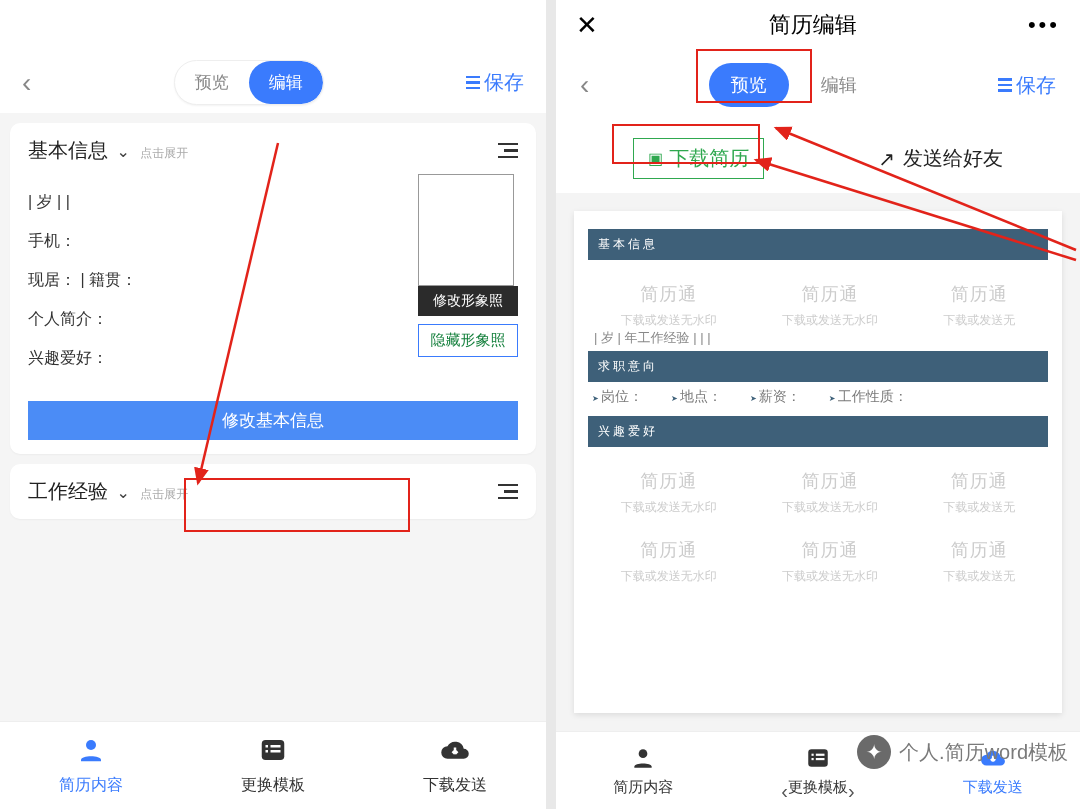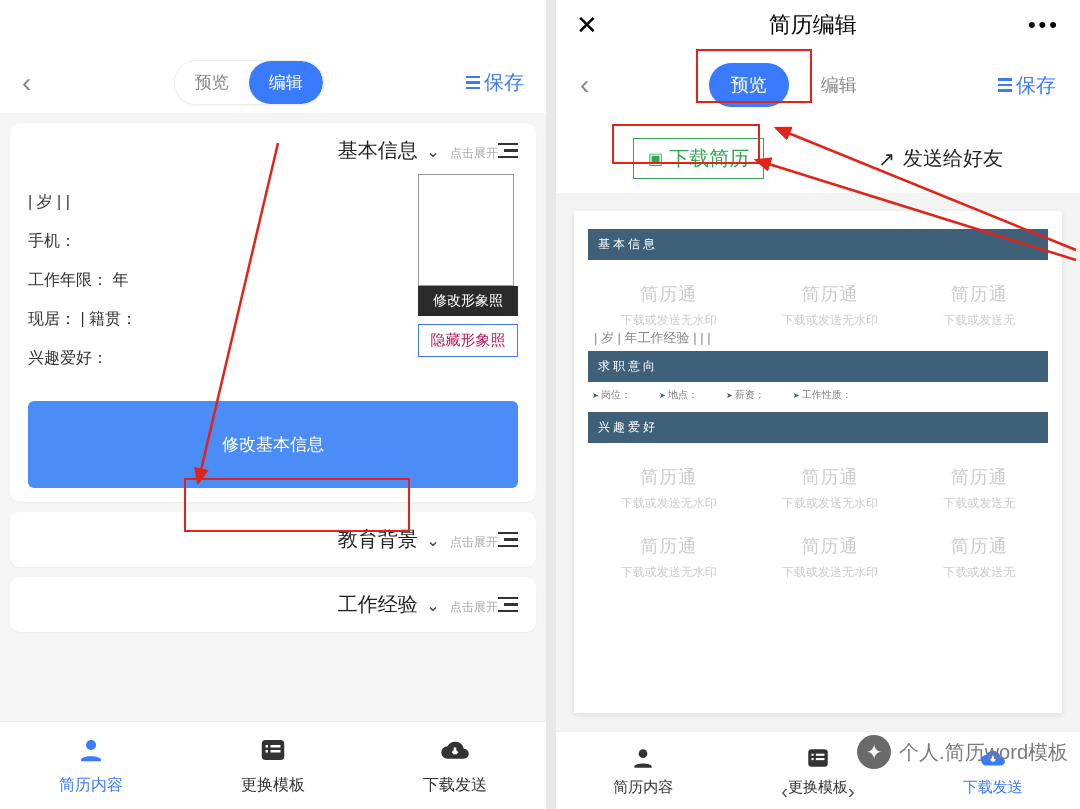--- a/index.html
+++ b/index.html
@@ -27,39 +27,39 @@
   .pillgroup { display:flex; background:#fff; border-radius:30px; border:1px solid #eee; box-shadow:0 1px 2px rgba(0,0,0,0.05); overflow:hidden; }
   .pill { padding:10px 20px; font-size:17px; color:#888; cursor:pointer; }
   .pill.active { background:#3a7bfd; color:#fff; border-radius:30px; }
   .save { color:#3a7bfd; font-size:20px; font-weight:500; display:flex; align-items:center; gap:4px; cursor:pointer; }
   .save .bars { display:inline-flex; flex-direction:column; gap:3px; }
   .save .bars span { display:block; width:14px; height:2.5px; background:#3a7bfd; }
   .left .secondrow { display:flex; align-items:center; justify-content:space-between; padding:20px 22px 8px 22px; }
 
   .left .content { flex:1; background:#f5f5f5; padding:0 10px 0 10px; overflow:hidden; }
   .card { background:#fff; border-radius:10px; margin-top:10px; padding:14px 18px; box-shadow:0 1px 2px rgba(0,0,0,0.04); }
-  .card-head { display:flex; align-items:center; justify-content:flex-end; }
+  .card-head { display:flex; align-items:center; justify-content:space-between; }
   .card-title { font-size:20px; color:#222; }
   .chev { font-size:16px; color:#444; margin:0 4px; }
   .hint { font-size:12px; color:#aaa; margin-left:2px; }
   .menuicon { display:flex; flex-direction:column; gap:4px; align-items:flex-end; cursor:pointer; }
   .menuicon span { height:2.5px; background:#333; display:block; }
   .menuicon span:nth-child(1){width:20px;}
   .menuicon span:nth-child(2){width:14px;}
   .menuicon span:nth-child(3){width:20px;}
 
   .field-row { display:flex; align-items:flex-start; margin-top:10px; }
   .fields { flex:1; }
   .fld { font-size:16px; color:#333; margin:18px 0; }
   .photo-area { width:100px; text-align:center; }
   .photo-box { width:96px; height:112px; border:1px solid #999; background:#fff; }
   .photo-caption { background:#2b2b2b; color:#fff; font-size:14px; padding:6px 4px; }
-  .hide-photo { color:#be185d; border:1px solid #3a7bfd; padding:6px 6px; margin-top:8px; font-size:15px; cursor:pointer; }
-
-  .bigbtn { background:#4b8cf6; color:#fff; width:100%; border-radius:6px; padding:32px 0; text-align:center; font-size:17px; margin-top:14px; cursor:pointer; }
+  .hide-photo { color:#15803d; border:1px solid #3a7bfd; padding:6px 6px; margin-top:8px; font-size:15px; cursor:pointer; }
+
+  .bigbtn { background:#4b8cf6; color:#fff; width:100%; border-radius:0; padding:8px 0; text-align:center; font-size:17px; margin-top:14px; cursor:pointer; }
 
   .tabbar { display:flex; border-top:1px solid #eee; background:#fff; height:88px; }
   .tab { flex:1; display:flex; flex-direction:column; align-items:center; justify-content:center; gap:6px; cursor:pointer; font-size:16px; color:#333; }
   .tab.active { color:#3a7bfd; }
   .tabicon svg { width:30px; height:30px; }
 
   
   .right .nav { height:50px; display:flex; align-items:center; justify-content:space-between; padding:0 20px; font-size:22px; }
   .right .nav-title { font-weight:500; }
   .right .dots { letter-spacing:3px; cursor:pointer; }
@@ -70,21 +70,21 @@
   .right .pill2.active { background:#3a7bfd; color:#fff; }
   .right .pill2:not(.active){ color:#888; }
   .right .actionrow { display:flex; justify-content:space-around; align-items:center; padding:18px 20px 14px 20px; font-size:20px; }
   .download-link { color:#2fa84f; border:1px solid #2fa84f; padding:6px 14px; display:flex; align-items:center; gap:6px; cursor:pointer; }
   .send-link { color:#222; display:flex; align-items:center; gap:8px; cursor:pointer; }
 
   .right .preview { background:#f4f4f4; flex:1; padding:18px; overflow:hidden; position:relative; }
   .doc { background:#fff; box-shadow:0 2px 6px rgba(0,0,0,0.1); padding:14px 14px 40px 14px; min-height:100%; position:relative; overflow:hidden; }
   .doc-bar { background:#3e6079; color:#fff; font-size:12px; padding:7px 10px; letter-spacing:3px; margin-top:4px; }
   .doc-sub { font-size:13px; color:#888; padding:8px 0 0 6px; }
-  .meta-row { display:flex; font-size:10px; color:#7a7a7a; padding:6px 4px; gap:28px; }
+  .meta-row { display:flex; font-size:14px; color:#7a7a7a; padding:6px 4px; gap:28px; }
   .meta-row span::before { content:"➤ "; color:#3e6079; font-size:8px; }
   .wm-row { display:flex; justify-content:space-around; text-align:center; margin:22px 0; }
   .wm { color:#ccc; font-size:11px; }
   .wm .logo { font-size:18px; letter-spacing:1px; }
   .wm .sub { margin-top:6px; font-size:12px; }
 
   .right .tabbar2 { display:flex; border-top:1px solid #eee; background:#fff; height:78px; }
   .tab2 { flex:1; display:flex; flex-direction:column; align-items:center; justify-content:center; gap:4px; cursor:pointer; font-size:15px; color:#333; }
   .tab2.active { color:#3a7bfd; }
 
@@ -136,48 +136,34 @@
           <div class="menuicon">
               <span></span>
               <span></span>
               <span></span>
             </div>
         </div>
         <div class="field-row">
           <div class="fields">
             <div class="fld">| 岁 | |</div>
             <div class="fld">手机：</div>
-            <div class="fld">工作年限： 年</div>
             <div class="fld">现居： | 籍贯：</div>
+            <div class="fld">个人简介：</div>
             <div class="fld">兴趣爱好：</div>
           </div>
           <div class="photo-area">
             <div class="photo-box"></div>
             <div class="photo-caption">修改形象照</div>
             <div class="hide-photo">隐藏形象照</div>
           </div>
         </div>
         <div class="bigbtn">修改基本信息</div>
       </div>
 
 
-      <div class="card">
-        <div class="card-head">
-          <div>
-            <span class="card-title">教育背景</span>
-            <span class="chev">⌄</span>
-            <span class="hint">点击展开</span>
-          </div>
-          <div class="menuicon">
-              <span></span>
-              <span></span>
-              <span></span>
-            </div>
-        </div>
-      </div>
 
       <div class="card">
         <div class="card-head">
           <div>
             <span class="card-title">工作经验</span>
             <span class="chev">⌄</span>
             <span class="hint">点击展开</span>
           </div>
           <div class="menuicon">
               <span></span>

